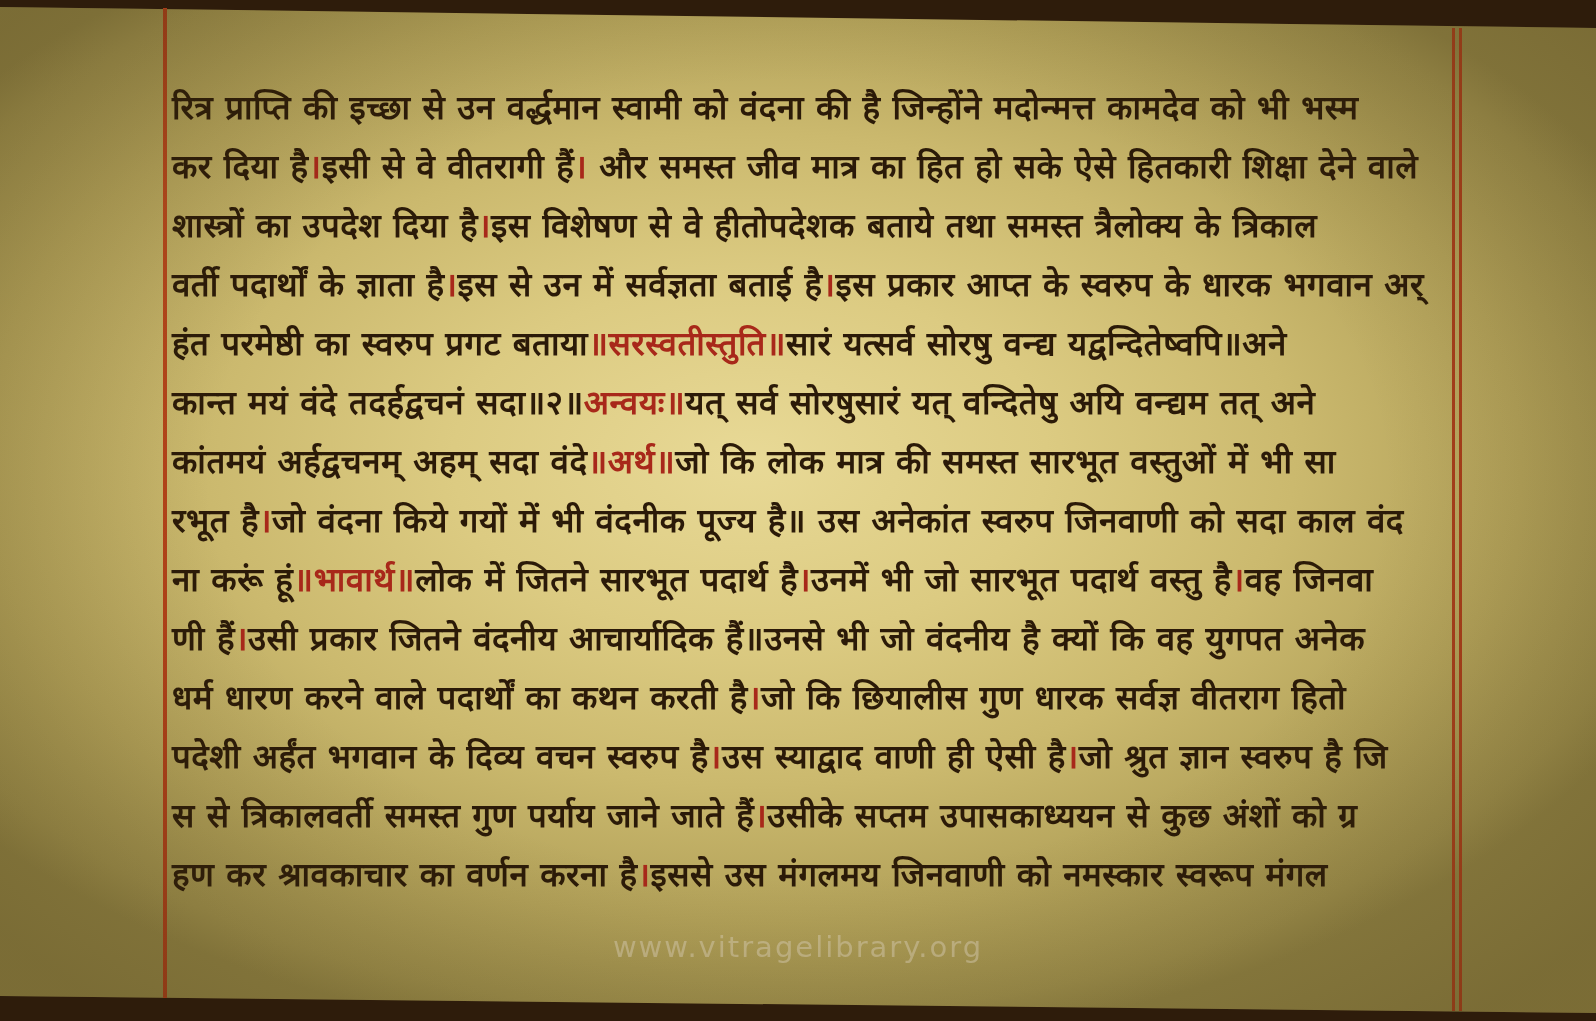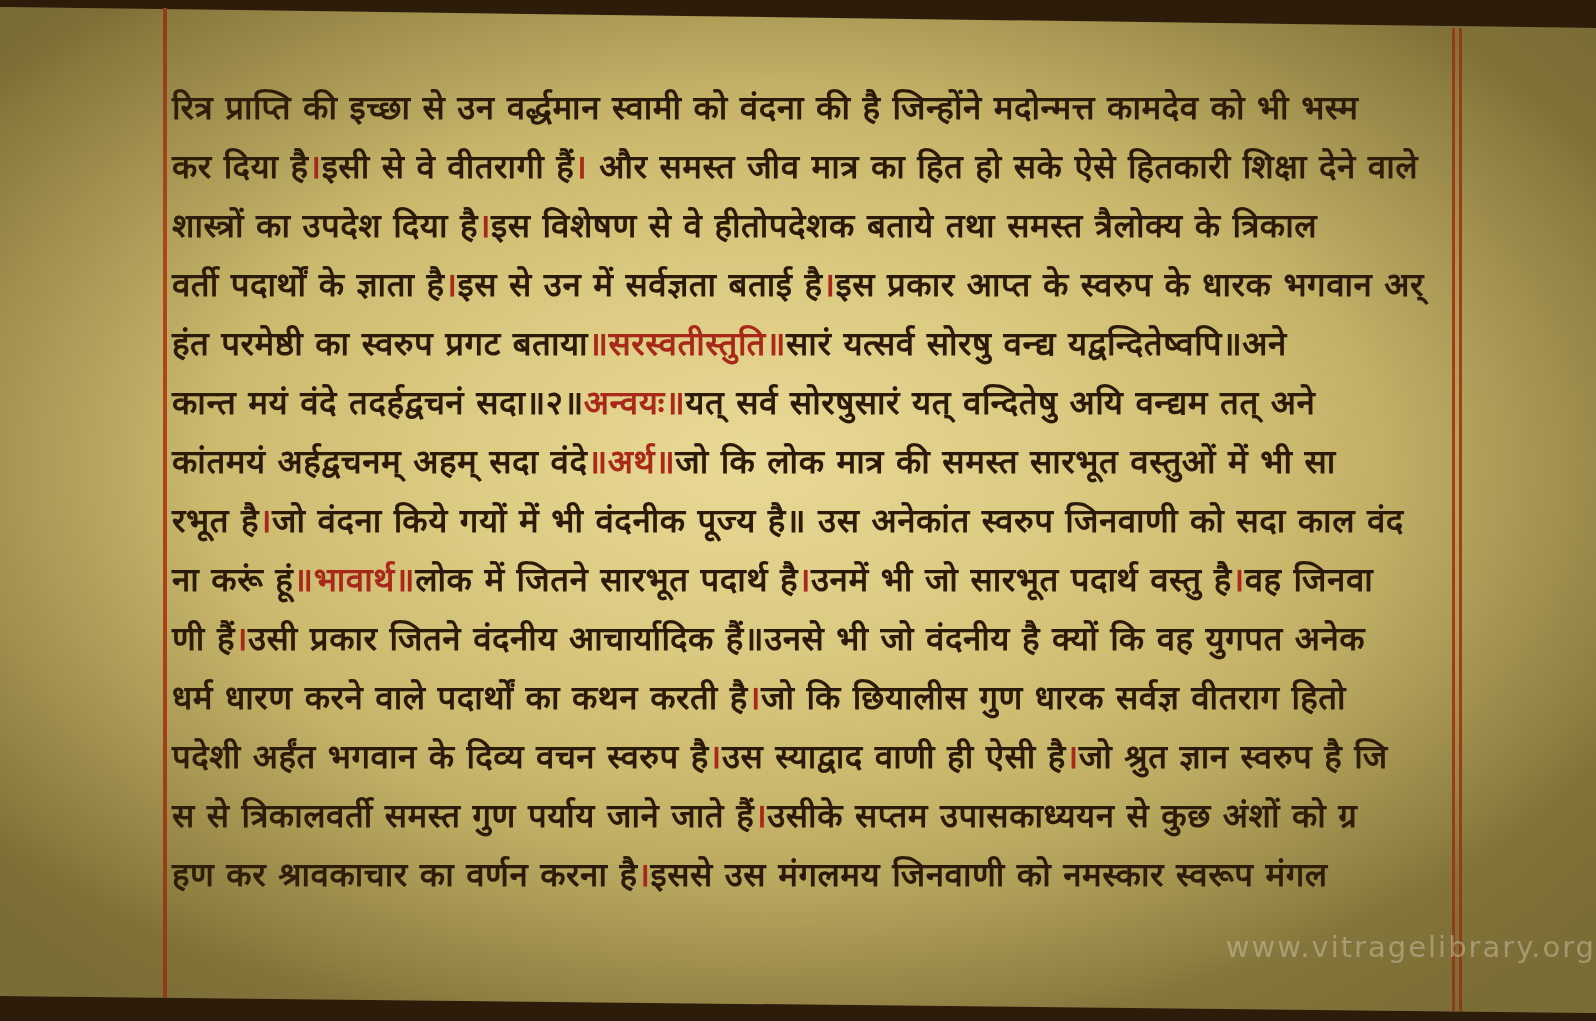--- a/index.html
+++ b/index.html
@@ -37,21 +37,21 @@
     font-size:33px;
     font-weight:bold;
     white-space:nowrap;
     color:var(--ink,#2b1a08);
     letter-spacing:0.5px;
   }
   .seg-ink{color:var(--ink,#2b1a08);}
   .seg-red{color:var(--red,#a8281a);}
   .watermark{
     position:absolute;left:0;right:0;top:930px;
-    text-align:right;
+    text-align:center;
     font-size:29px;
     letter-spacing:2px;
     color:rgba(214,204,182,0.45);
     font-weight:normal;
   }
 </style>
 </head>
 <body>
 
 <div class="stage">

